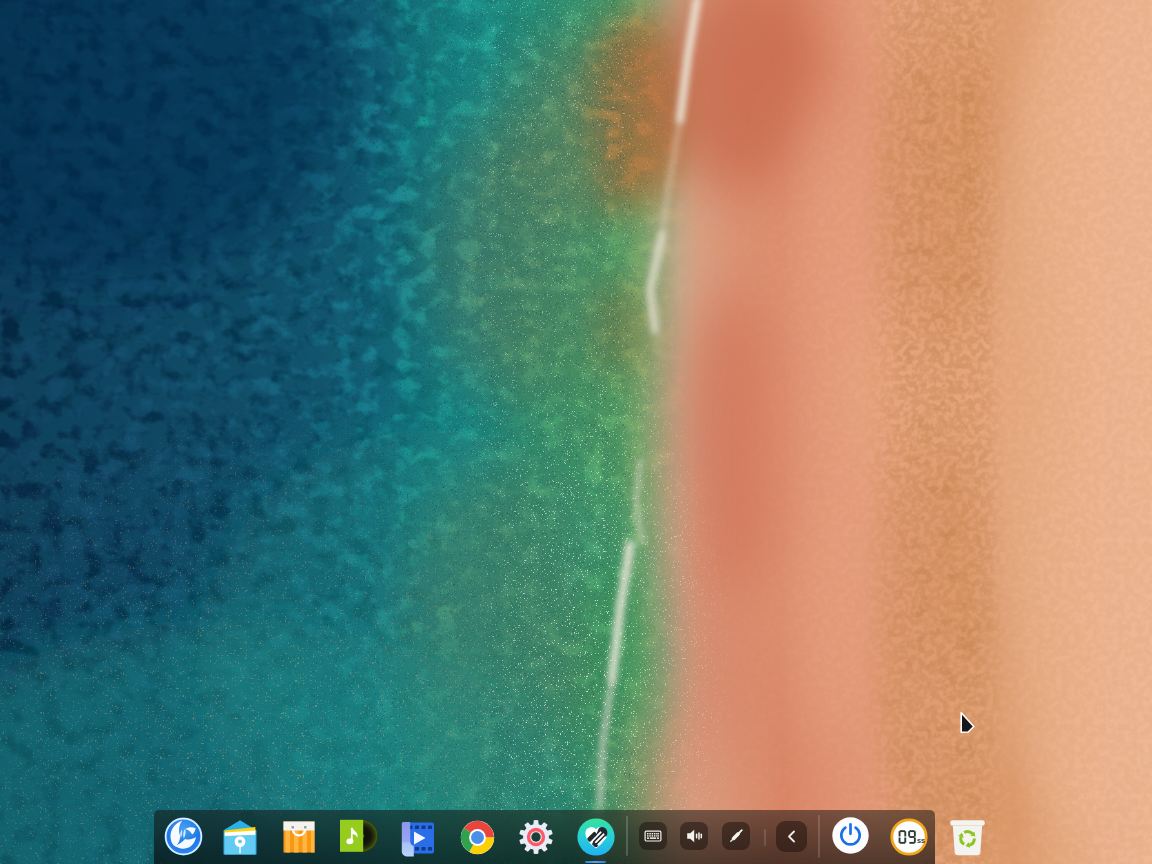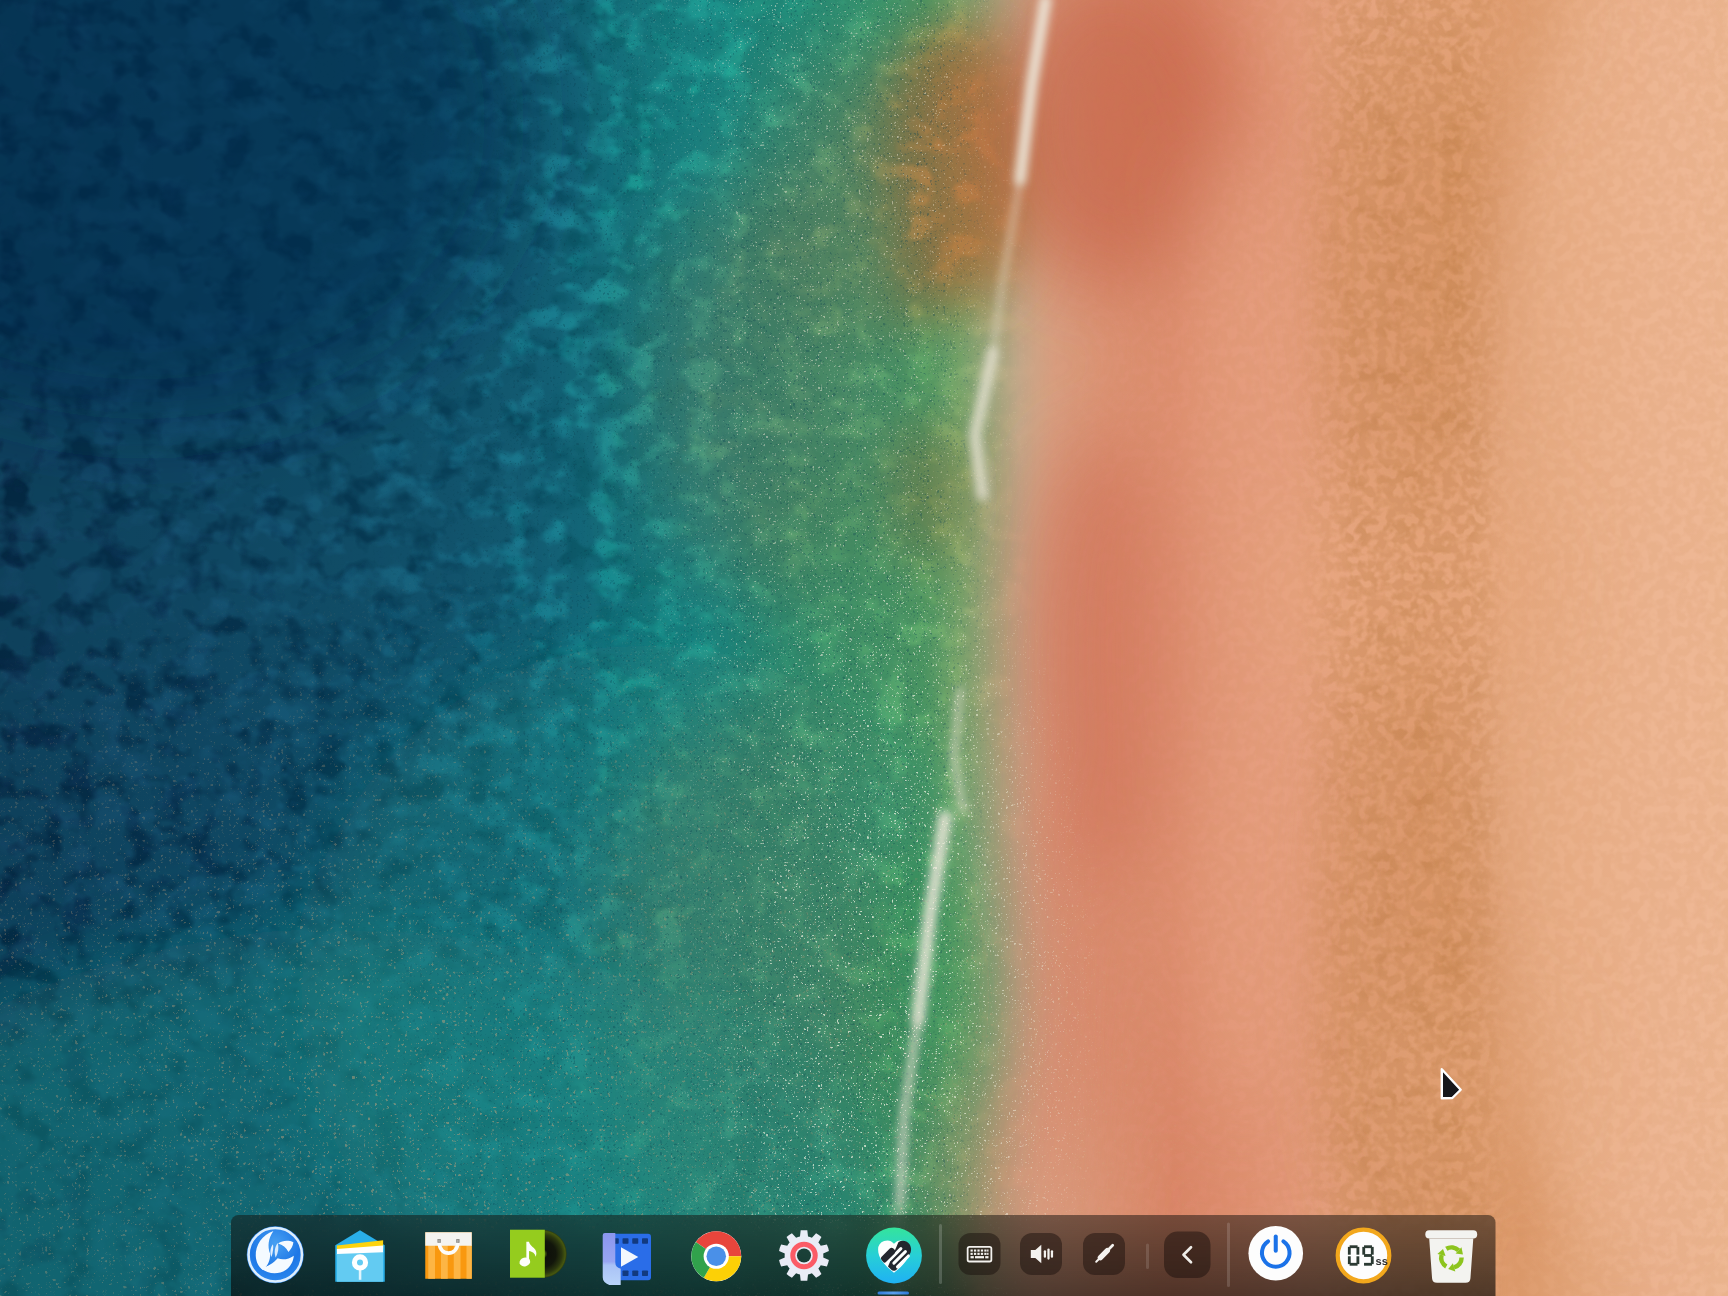--- a/index.html
+++ b/index.html
@@ -1,17 +1,17 @@
 <!DOCTYPE html>
 <html><head>
 <meta charset="utf-8">
 <style>
   html,body{margin:0;padding:0;width:1152px;height:864px;overflow:hidden;background:#0d3354;font-family:"Liberation Sans",sans-serif;}
   #wall{position:absolute;left:0;top:0;}
-  #dock{position:absolute;left:154px;top:810px;width:843px;height:54px;border-radius:5px 5px 0 0;
+  #dock{position:absolute;left:154px;top:810px;width:781px;height:54px;border-radius:5px 5px 0 0;
         background:linear-gradient(180deg,rgba(20,16,12,0.50),rgba(8,7,6,0.66));
         -webkit-backdrop-filter:blur(9px);backdrop-filter:blur(9px);}
   .ic{position:absolute;}
   .sep{position:absolute;width:2px;border-radius:1px;background:rgba(255,255,255,0.18);}
   .btn{position:absolute;width:28px;height:28px;top:12px;border-radius:8px;background:rgba(20,12,8,0.45);}
   .btn svg{position:absolute;left:0;top:0;}
   #cursor{position:absolute;left:957px;top:711px;}
 </style>
 </head>
 <body>

